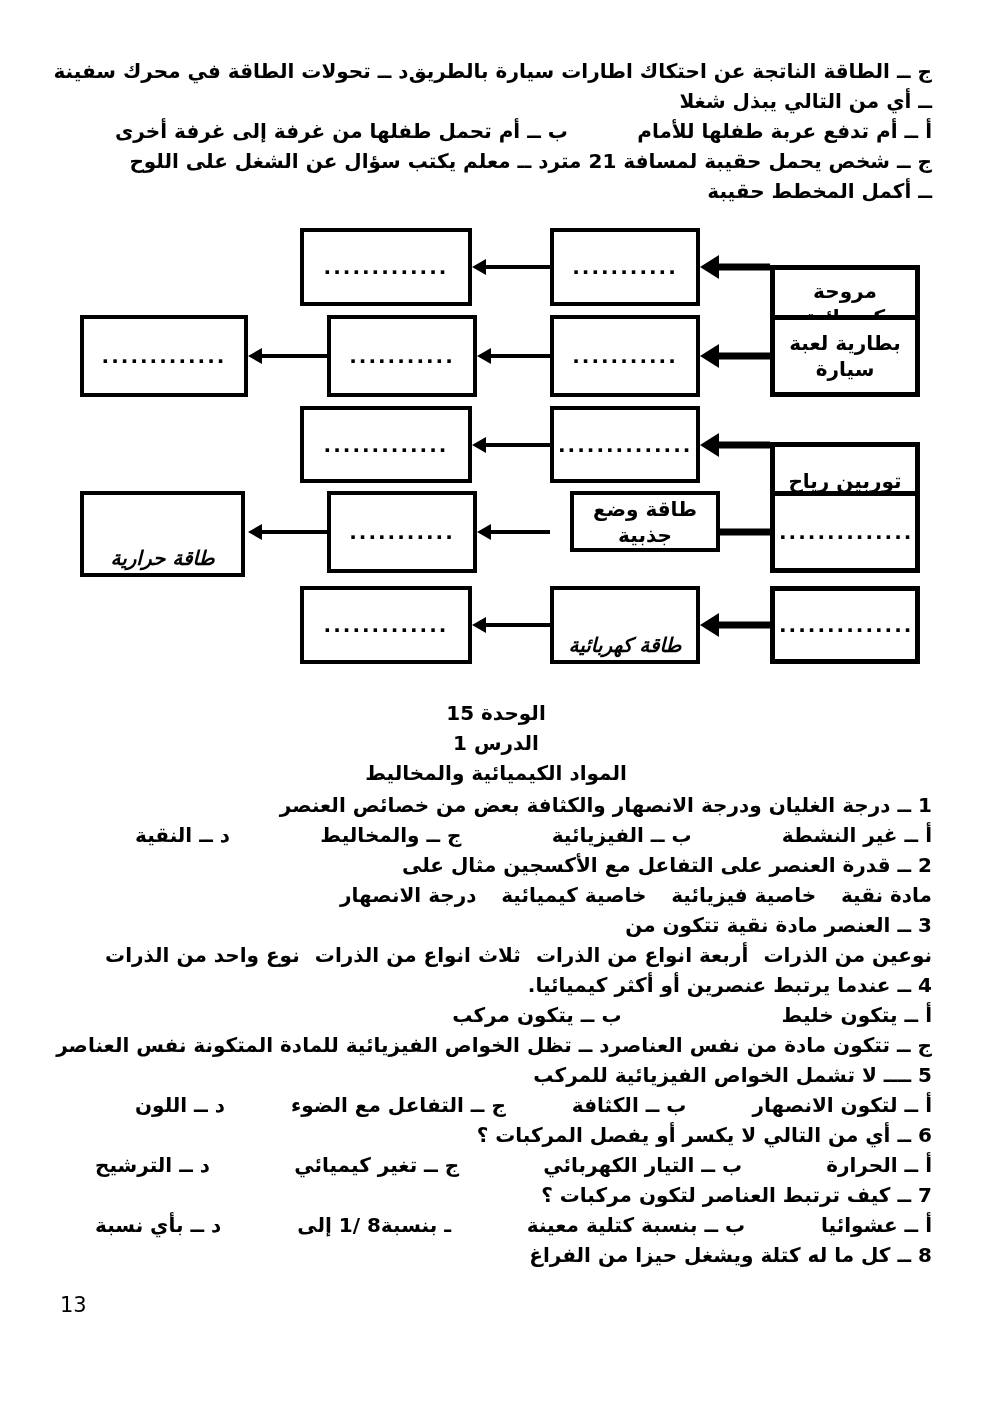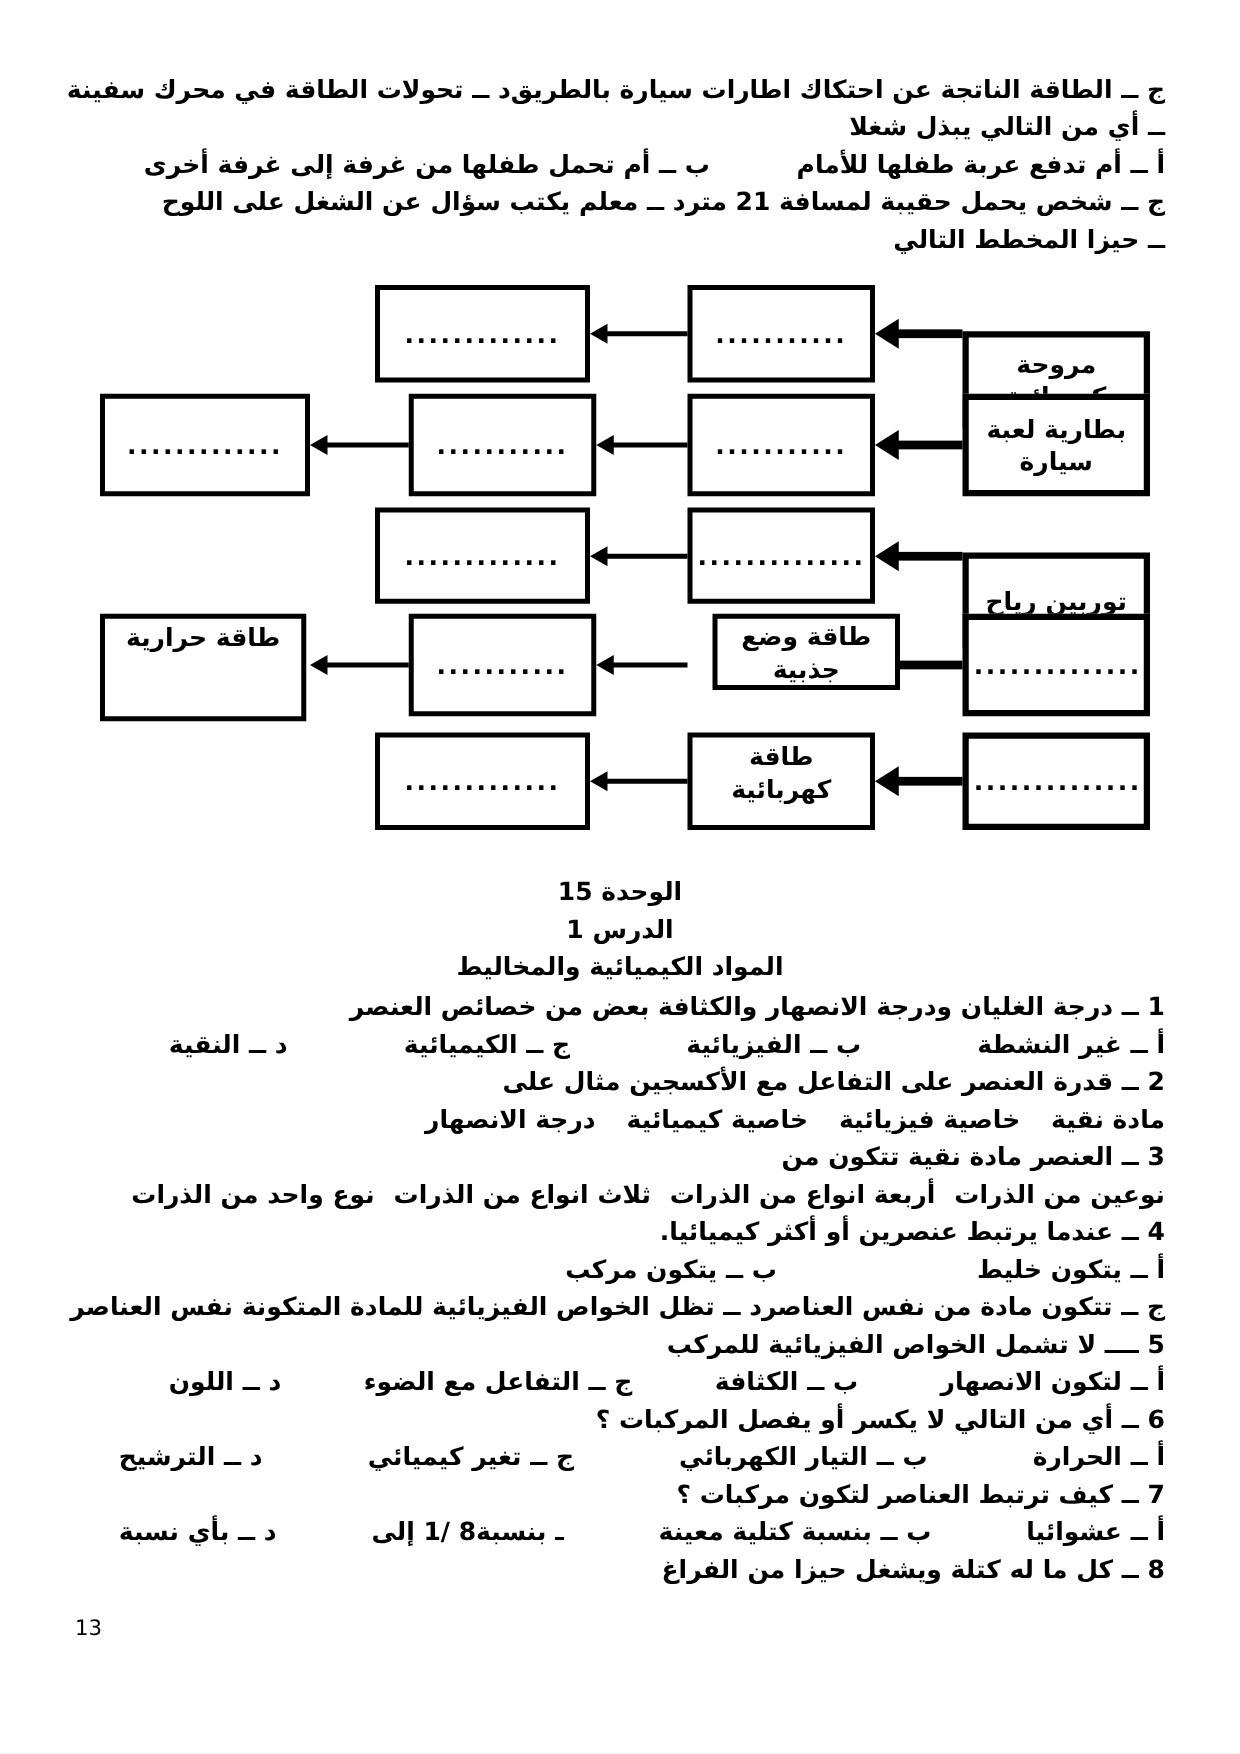--- a/index.html
+++ b/index.html
@@ -29,35 +29,35 @@
     position:absolute;
     border:4px solid #000;
     background:#fff;
     display:flex;align-items:center;justify-content:center;
     text-align:center;
     font-size:20px;line-height:26px;
     box-sizing:border-box;
     padding:2px 4px;
   }
   .box.src{border-width:5px;}
-  .box.top{align-items:flex-start;}
+  .box.top{align-items:flex-end;font-style:italic;}
   .box .dots{
     font-size:20px;letter-spacing:2px;font-weight:bold;
     white-space:nowrap;overflow:hidden;direction:ltr;
   }
   .arrow{position:absolute;height:30px;}
   .arrow .shaft{position:absolute;top:50%;transform:translateY(-50%);right:0;left:12px;height:4px;background:#000;}
   .arrow .head{position:absolute;left:0;top:50%;transform:translateY(-50%);width:0;height:0;
     border-top:8px solid transparent;border-bottom:8px solid transparent;border-right:14px solid #000;}
   .arrow.thick .shaft{height:7px;left:16px;}
   .arrow.thick .head{border-top-width:12px;border-bottom-width:12px;border-right-width:19px;}
   
   .page-number{
     position:absolute;left:60px;top:1293px;
-    font-weight:normal;font-size:17px;direction:ltr;
+    font-weight:normal;font-size:21px;direction:ltr;
     font-family:"DejaVu Sans",sans-serif;
   }
 </style>
 </head>
 <body>
 
 <div class="page">
 
   <div class="textblock" style="top:56px;">
     <div class="line spread pl75">
@@ -69,21 +69,21 @@
     </div>
     <div class="line spread pl55">
       <span>أ ــ أم تدفع عربة طفلها للأمام</span>
       <span>ب ــ أم تحمل طفلها من غرفة إلى غرفة أخرى</span>
     </div>
     <div class="line spread pl135">
       <span>ج ــ شخص يحمل حقيبة لمسافة 21 متر</span>
       <span>د ــ معلم يكتب سؤال عن الشغل على اللوح</span>
     </div>
     <div class="line">
-      <span>ــ حيزا المخطط التالي</span>
+      <span>ــ أكمل المخطط حقيبة</span>
     </div>
   </div>
 
   <div class="diagram">
 
     <div class="box src" style="left:692px;top:4px;width:150px;height:78px;margin-top:37px;">
       <span>مروحة كهربائية</span>
     </div>
     <div class="arrow thick" style="left:622px;top:28px;width:70px;">
         <span class="head"></span>
@@ -192,21 +192,21 @@
     <div class="line center">الدرس 1</div>
     <div class="line center">المواد الكيميائية والمخاليط</div>
   </div>
 
   <div class="textblock" style="top:790px;">
 
     <div class="line">1 ــ درجة الغليان ودرجة الانصهار والكثافة بعض من خصائص العنصر</div>
     <div class="line spread pl75">
       <span>أ ــ غير النشطة</span>
       <span>ب ــ الفيزيائية</span>
-      <span>ج ــ الكيميائية</span>
+      <span>ج ــ والمخاليط</span>
       <span>د ــ النقية</span>
     </div>
 
     <div class="line">2 ــ قدرة العنصر على التفاعل مع الأكسجين مثال على</div>
     <div class="line spread pl280">
       <span>مادة نقية</span>
       <span>خاصية فيزيائية</span>
       <span>خاصية كيميائية</span>
       <span>درجة الانصهار</span>
     </div>

